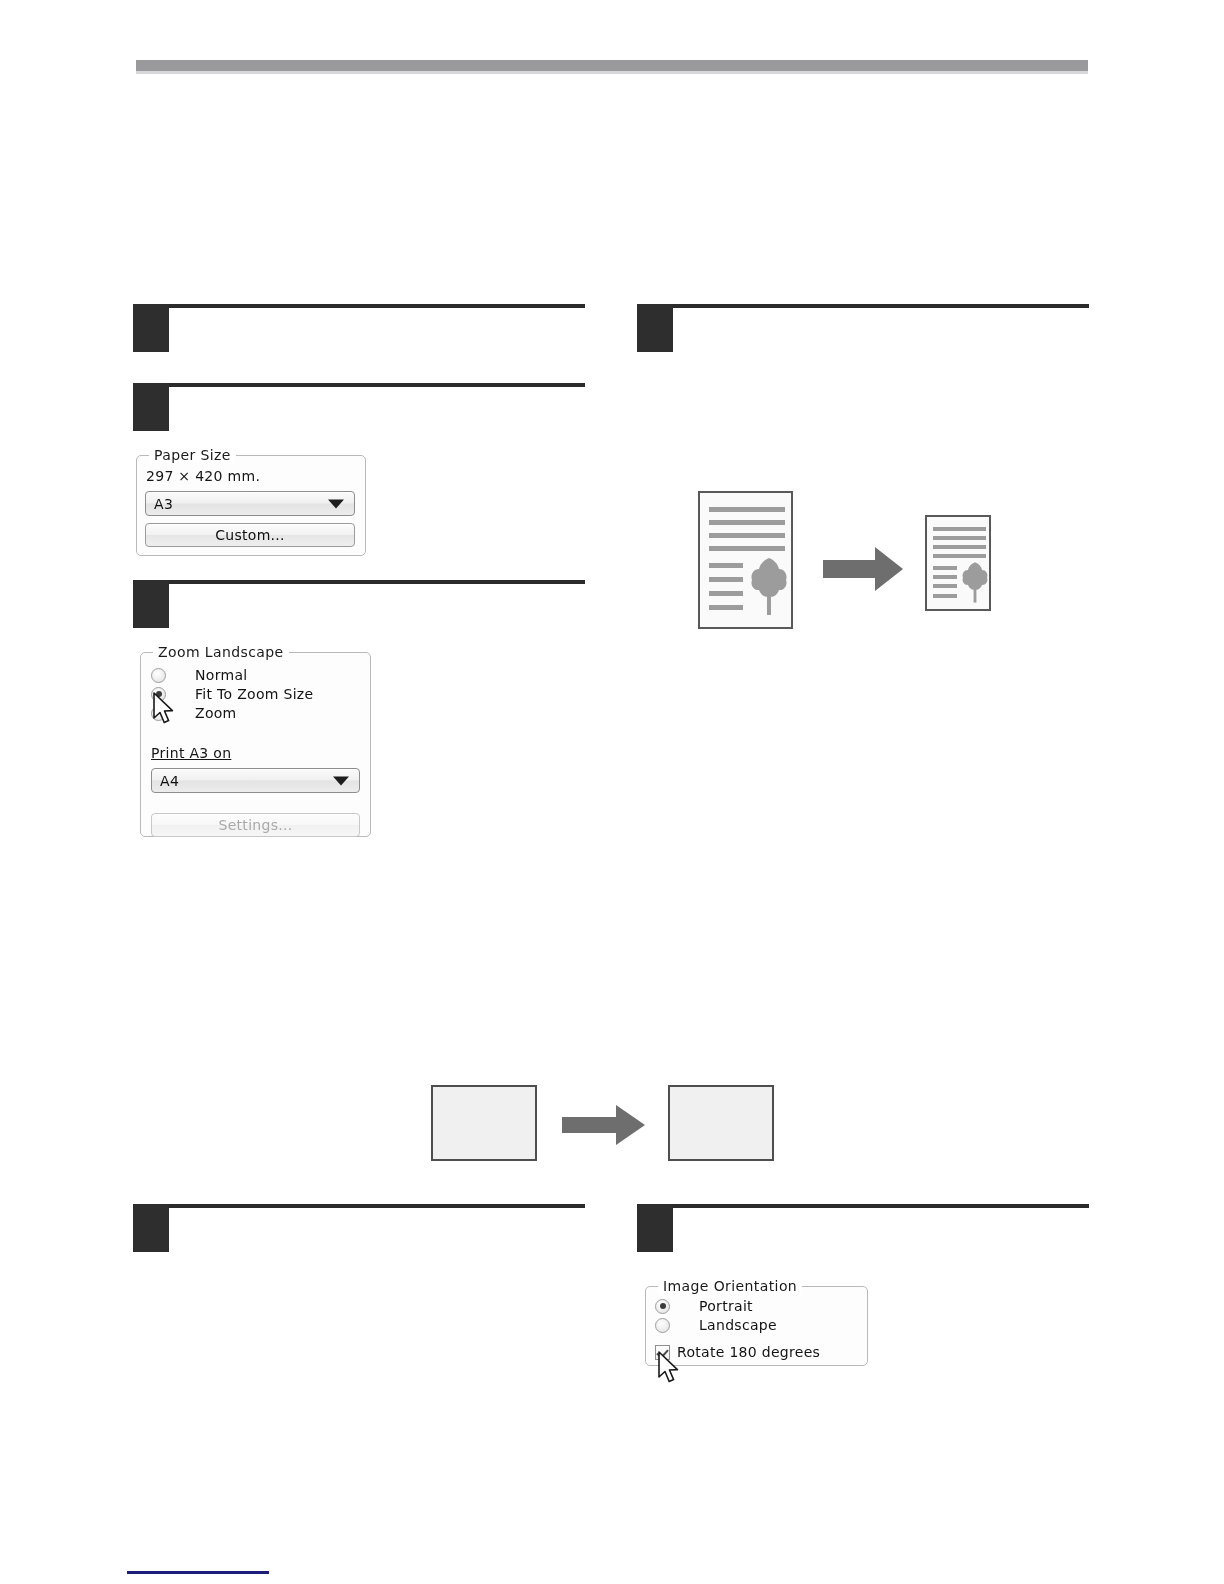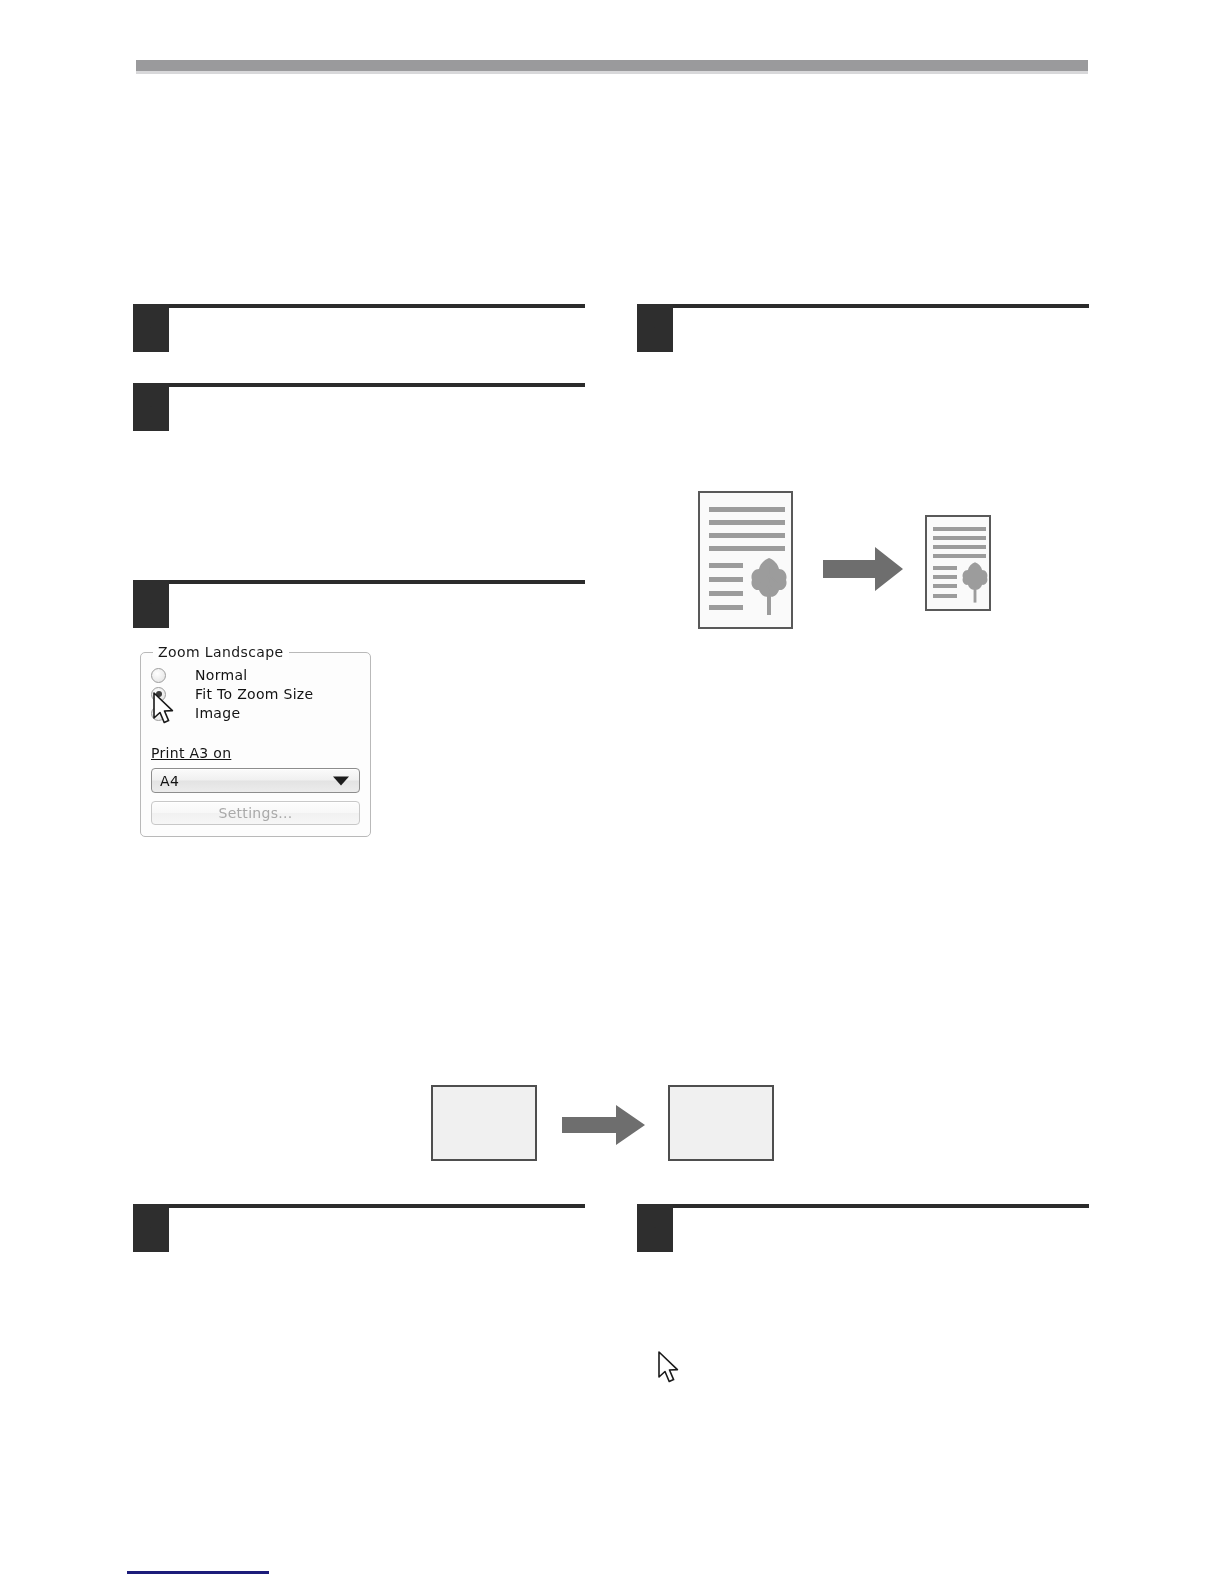--- a/index.html
+++ b/index.html
@@ -140,20 +140,21 @@
     justify-content: center;
     font-size: 14px;
     color: #0f0f0f;
     letter-spacing: 0.3px;
     white-space: nowrap;
   }
   .btn.disabled {
     color: #a9a9a9;
     border-color: #c8c8c8;
     background: linear-gradient(to bottom, #fdfdfd 0%, #f7f7f7 50%, #f1f1f1 52%, #f6f6f6 100%);
+    margin-top: 12px;
   }
 
   
   .radio-row {
     position: absolute;
     display: flex;
     align-items: center;
     white-space: nowrap;
     gap: 23px;
   }
@@ -294,53 +295,83 @@
     <div class="blk"></div>
     <div class="num">1</div>
   </div>
 
   <div class="sec" style="left:637px; top:1204px; width:452px; height:48px;">
     <div class="rule" style="width:452px;"></div>
     <div class="blk"></div>
     <div class="num">2</div>
   </div>
 
+  <div class="panel" style="left:136px; top:455px; width:230px; height:101px;">
+    <div class="panel-title">Paper Size</div>
+
+    <div class="static-text" style="left:9px; top:12px;">297 × 420 mm.</div>
+
+    <div class="combo" style="left:8px; top:35px; width:210px; height:25px;">
+      <div class="val">A3</div>
+      <div class="caret"></div>
+    </div>
+
+    <div class="btn" style="left:8px; top:67px; width:210px; height:24px;">Custom...</div>
+  </div>
 
   <div class="panel" style="left:140px; top:652px; width:231px; height:185px;">
     <div class="panel-title">Zoom Landscape</div>
 
     <div class="radio-row" style="left:10px; top:14px;">
       <span class="radio"></span>
       <span class="radio-label">Normal</span>
     </div>
 
     <div class="radio-row" style="left:10px; top:33px;">
       <span class="radio checked"></span>
       <span class="radio-label">Fit To Zoom Size</span>
     </div>
 
     <div class="radio-row" style="left:10px; top:52px;">
       <span class="radio"></span>
-      <span class="radio-label">Image</span>
+      <span class="radio-label">Zoom</span>
     </div>
 
     <div class="static-text" style="left:10px; top:92px;text-decoration:underline;">Print A3 on</div>
 
     <div class="combo" style="left:10px; top:115px; width:209px; height:25px;">
       <div class="val">A4</div>
       <div class="caret"></div>
     </div>
 
     <div class="btn disabled" style="left:10px; top:148px; width:209px; height:24px;">Settings...</div>
   </div>
 
   <svg class="cursor" style="left:152px; top:692px;" viewBox="0 0 26 34">
     <path d="M2,1 L2,26 L8,20.5 L12.2,30.5 L16.6,28.6 L12.5,19 L20.4,18.6 Z" fill="#ffffff" stroke="#1a1a1a" stroke-width="1.6" stroke-linejoin="round"></path>
   </svg>
 
+  <div class="panel" style="left:645px; top:1286px; width:223px; height:80px;">
+    <div class="panel-title">Image Orientation</div>
+
+    <div class="radio-row" style="left:9px; top:11px;">
+      <span class="radio checked"></span>
+      <span class="radio-label">Portrait</span>
+    </div>
+
+    <div class="radio-row" style="left:9px; top:30px;">
+      <span class="radio"></span>
+      <span class="radio-label">Landscape</span>
+    </div>
+
+    <div class="check-row" style="left:9px; top:57px;">
+      <span class="checkbox checked"></span>
+      <span class="check-label">Rotate 180 degrees</span>
+    </div>
+  </div>
 
   <svg class="cursor" style="left:657px; top:1351px;" viewBox="0 0 26 34">
     <path d="M2,1 L2,26 L8,20.5 L12.2,30.5 L16.6,28.6 L12.5,19 L20.4,18.6 Z" fill="#ffffff" stroke="#1a1a1a" stroke-width="1.6" stroke-linejoin="round"></path>
   </svg>
 
   <div>
 
     <div class="illus-doc" style="left:698px; top:491px; width:95px; height:138px;">
       <div class="illus-line" style="left:9px; top:14px;  width:76px; height:5px;"></div>
       <div class="illus-line" style="left:9px; top:27px;  width:76px; height:5px;"></div>

